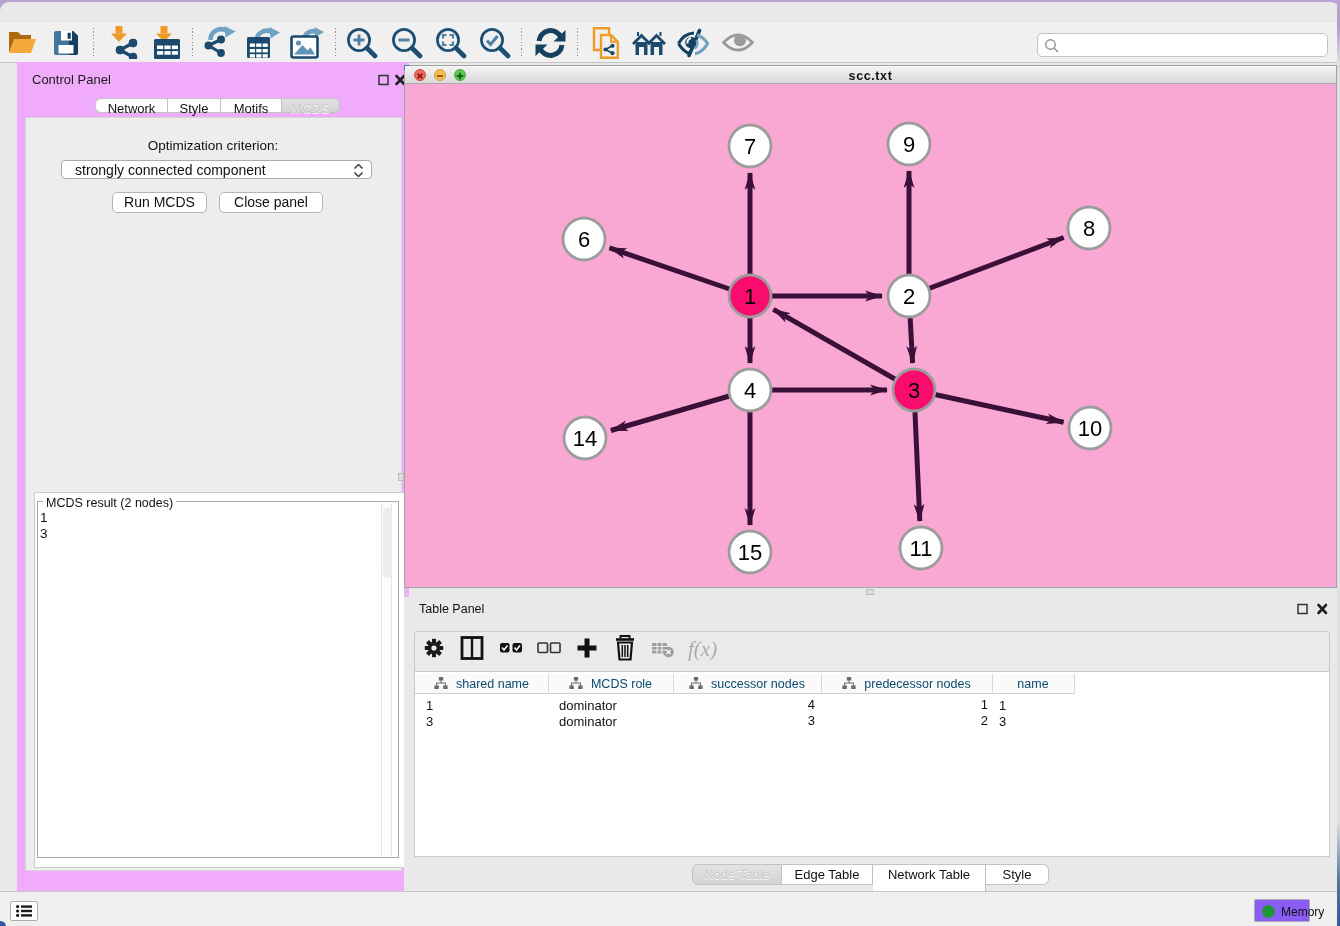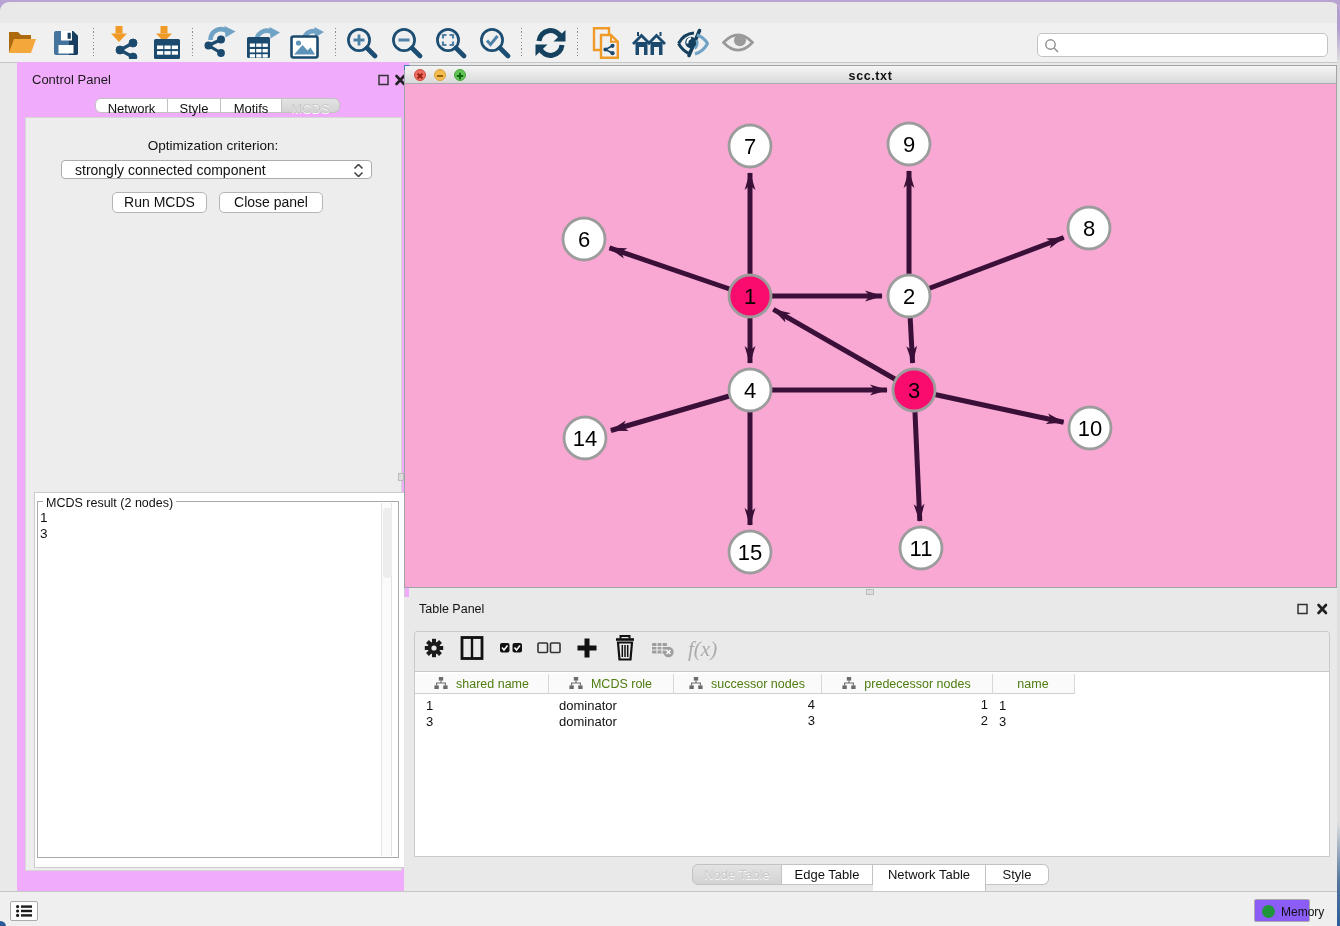--- a/index.html
+++ b/index.html
@@ -29,21 +29,21 @@
 
 .nwin{position:absolute;left:404px;top:63px;width:933px;height:523px;border:1px solid #9FA4A6;background:#f9a8d4}
 .ntitle{position:absolute;left:0;top:0;width:100%;height:18px;background:linear-gradient(#F5F5F5,#D9D9D9);border-bottom:1px solid #ACACAC}
 .lt{position:absolute;top:3px;width:12px;height:12px;border-radius:50%}
 .lt svg{display:block;margin:0.5px 0 0 0.5px}
 
 .tp{position:absolute;left:404px;top:595px;width:936px;height:294px;background:#E9E9E9}
 
 .status{position:absolute;left:0;top:889px;width:1340px;height:35px;background:#EFEFEF;border-top:1px solid #C6C6C6}
 .cell{position:absolute;font-size:13px;line-height:16px;white-space:nowrap}
-.hcell{position:absolute;top:0;height:20px;line-height:20px;text-align:center;font-size:12.5px;color:#4d7c0f;white-space:nowrap}
+.hcell{position:absolute;top:0;height:20px;line-height:20px;text-align:center;font-size:12.5px;color:#0c4a6e;white-space:nowrap}
 .hic{display:inline-block;margin-right:8px;vertical-align:-1px}
 </style>
 </head>
 <body>
 <div class="win">
 
 
   <div class="toolbar" id="toolbar">
     <div class="tsep" style="left:93px"></div>
     <div class="tsep" style="left:192px"></div>

